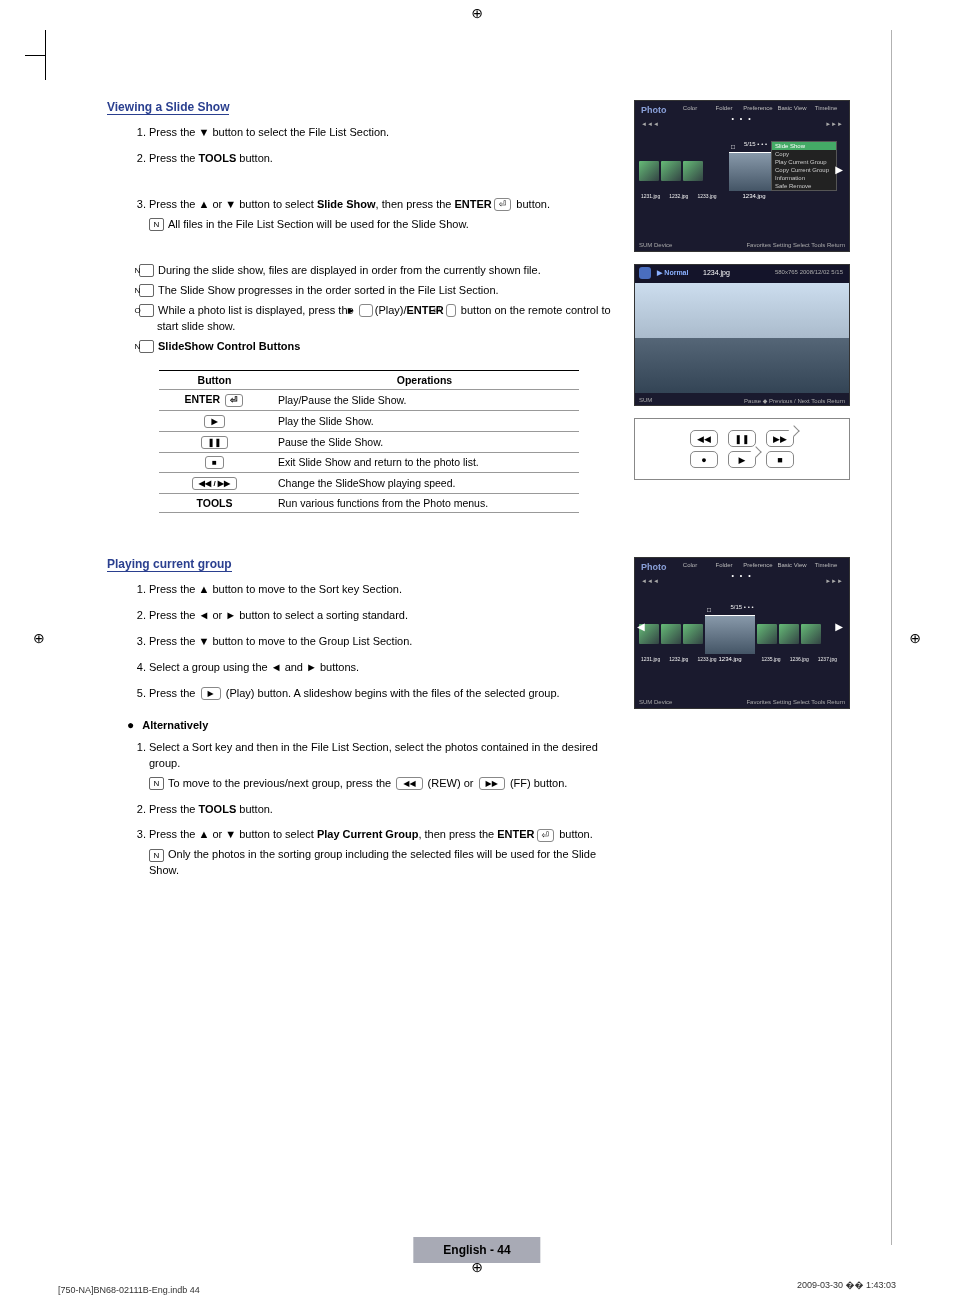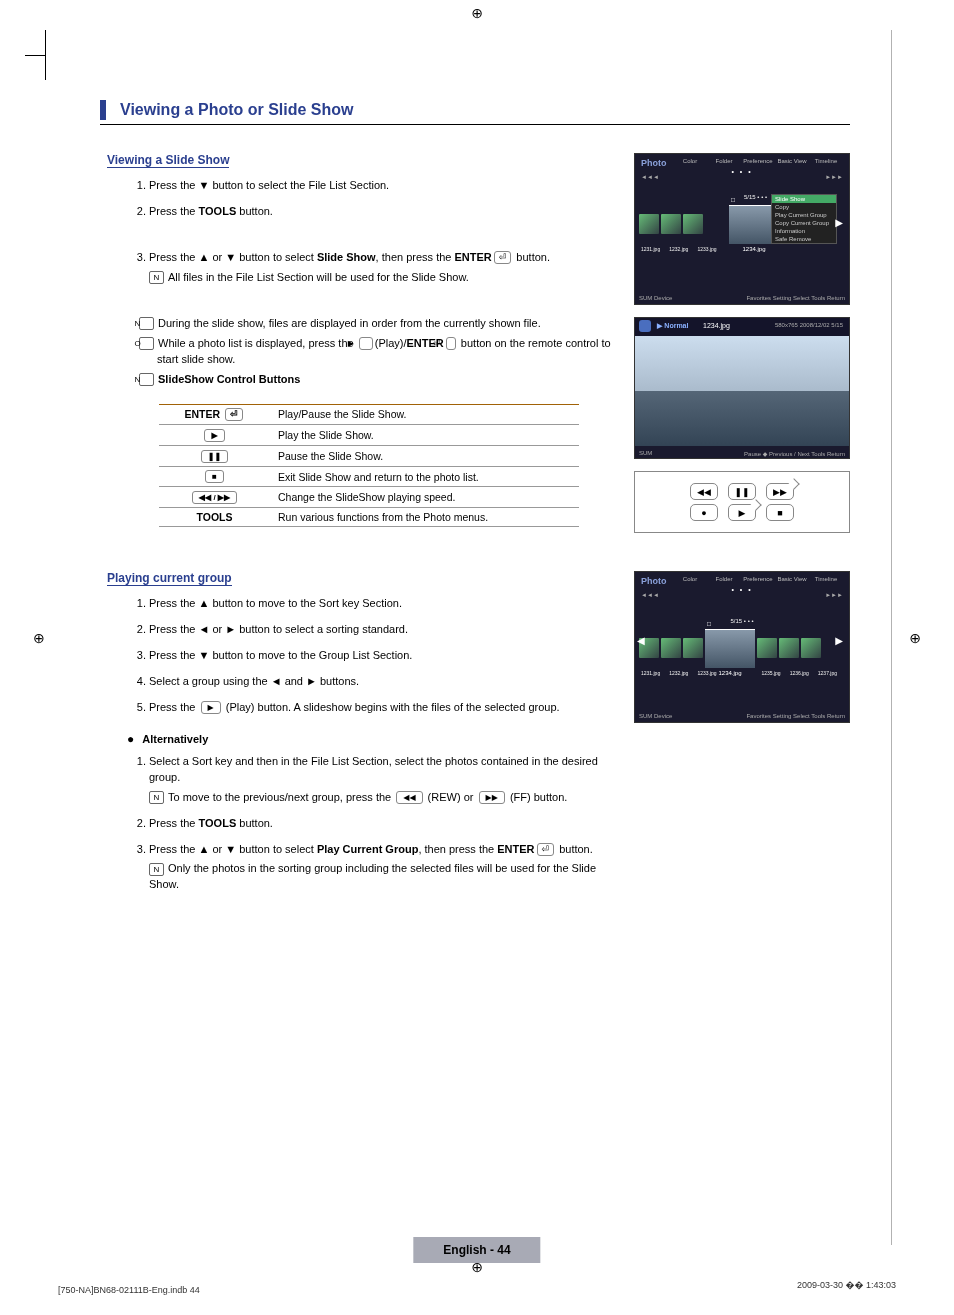--- a/index.html
+++ b/index.html
@@ -82,47 +82,48 @@
 <div class="page">
   <div class="reg-top">⊕</div>
   <div class="reg-bot">⊕</div>
   <div class="side-left">⊕</div>
   <div class="side-right">⊕</div>
   <div class="corner-line-left"></div>
   <div class="corner-line-left-h"></div>
   <div class="right-line"></div>
 
   <div class="content">
-    <div class="page-title-row">
-      <div class="blue-bar"></div>
-      <div class="page-title">Viewing a Photo or Slide Show</div>
-    </div>
 
     <div class="two-col">
       <div class="left-col">
         <span class="section-head">Viewing a Slide Show</span>
         <ol class="steps">
           <li><span>Press the ▼ button to select the File List Section.</span></li>
           <li>
             <span>Press the </span><b>TOOLS</b><span> button.</span>
           </li>
           <li style="margin-top:30px;">
             <span>Press the ▲ or ▼ button to select </span><b>Slide Show</b><span>, then press the </span><b>ENTER</b><span class="enter-key">⏎</span><span> button.</span>
             <div style="margin-top:4px;"><span class="note-icon">N</span><span>All files in the File List Section will be used for the Slide Show.</span></div>
           </li>
         </ol>
 
         <ul class="note-list" style="margin-top:30px;">
           <li><span class="note-icon">N</span><span>During the slide show, files are displayed in order from the currently shown file.</span></li>
+          <li><span class="note-icon">N</span><span>The Slide Show progresses in the order sorted in the File List Section.</span></li>
           <li><span class="n-icon">O</span><span>While a photo list is displayed, press the </span><span class="inline-key">▶</span><span>(Play)/</span><b>ENTER</b><span class="enter-key">⏎</span><span> button on the remote control to start slide show.</span></li>
           <li><span class="note-icon">N</span><b>SlideShow Control Buttons</b></li>
         </ul>
 
         <table class="slideshow-table">
           <tbody>
+              <tr>
+            <th>Button</th>
+            <th>Operations</th>
+          </tr>
           <tr>
                 <td class="btn-col"><span>ENTER</span> <span class="enter-key">⏎</span></td>
                 <td>Play/Pause the Slide Show.</td>
               </tr>
           <tr>
                 <td class="btn-col"><span class="inline-key">▶</span></td>
                 <td>Play the Slide Show.</td>
               </tr>
           <tr>
                 <td class="btn-col"><span class="inline-key">❚❚</span></td>

